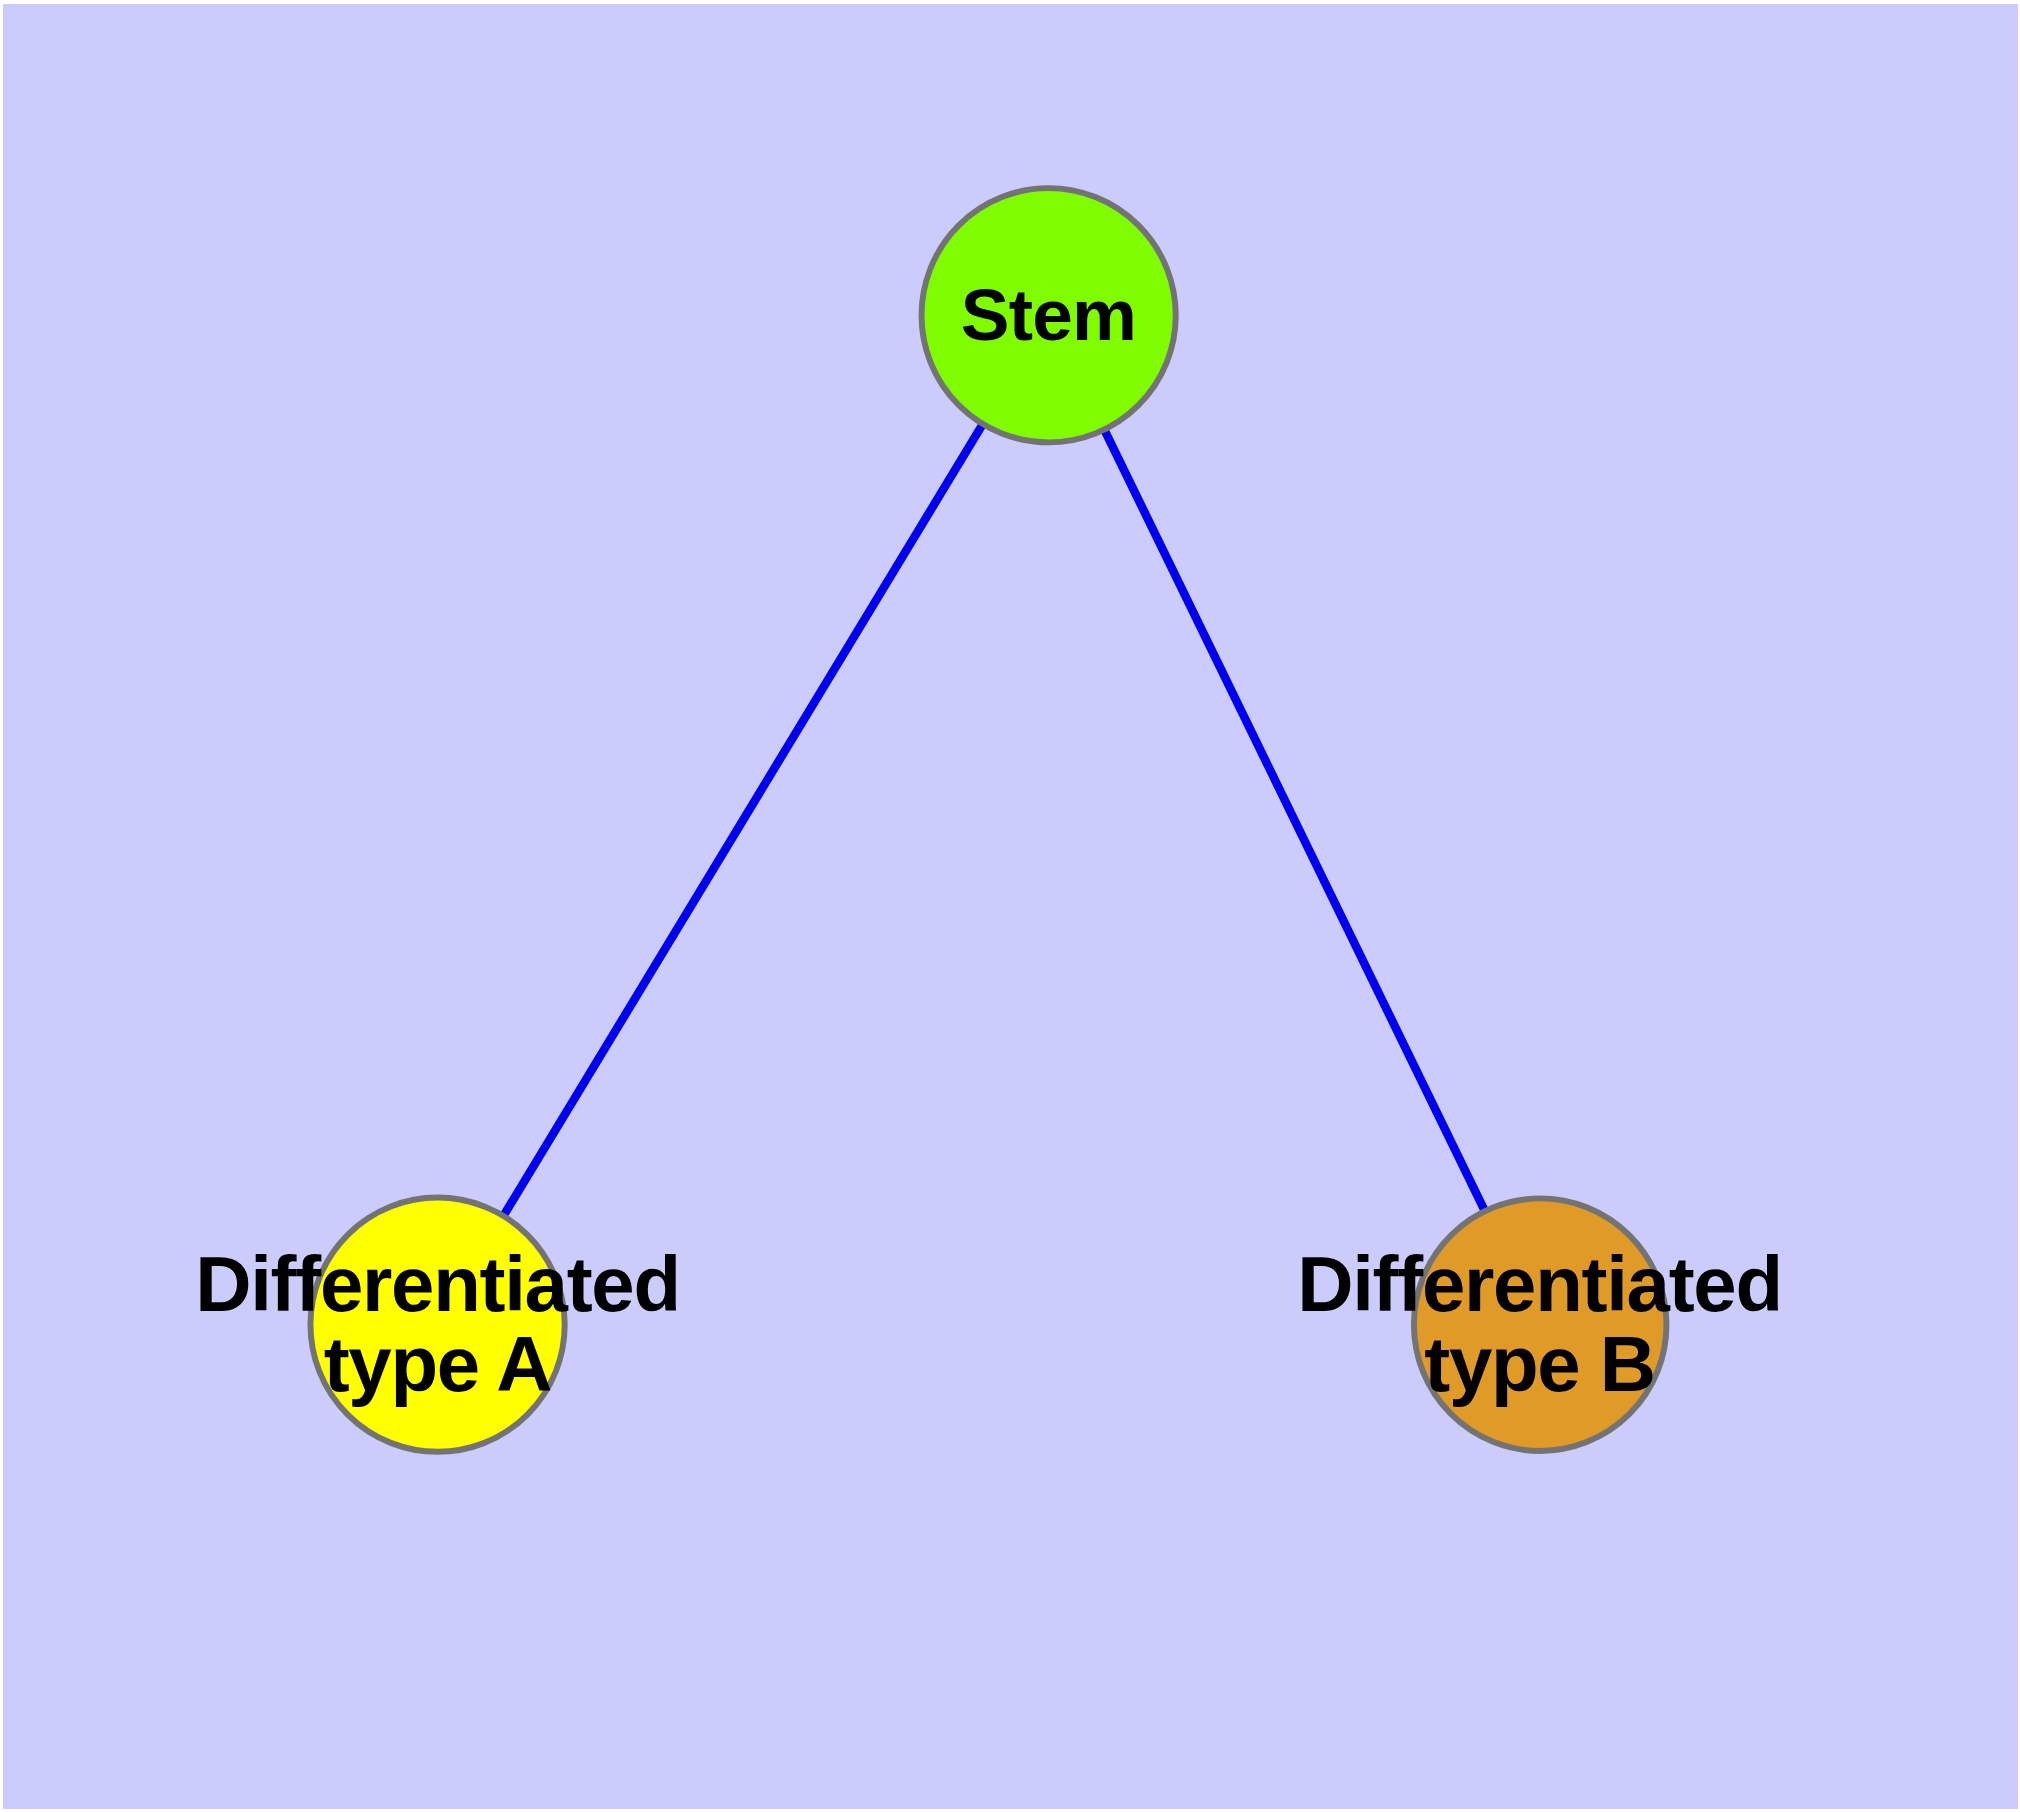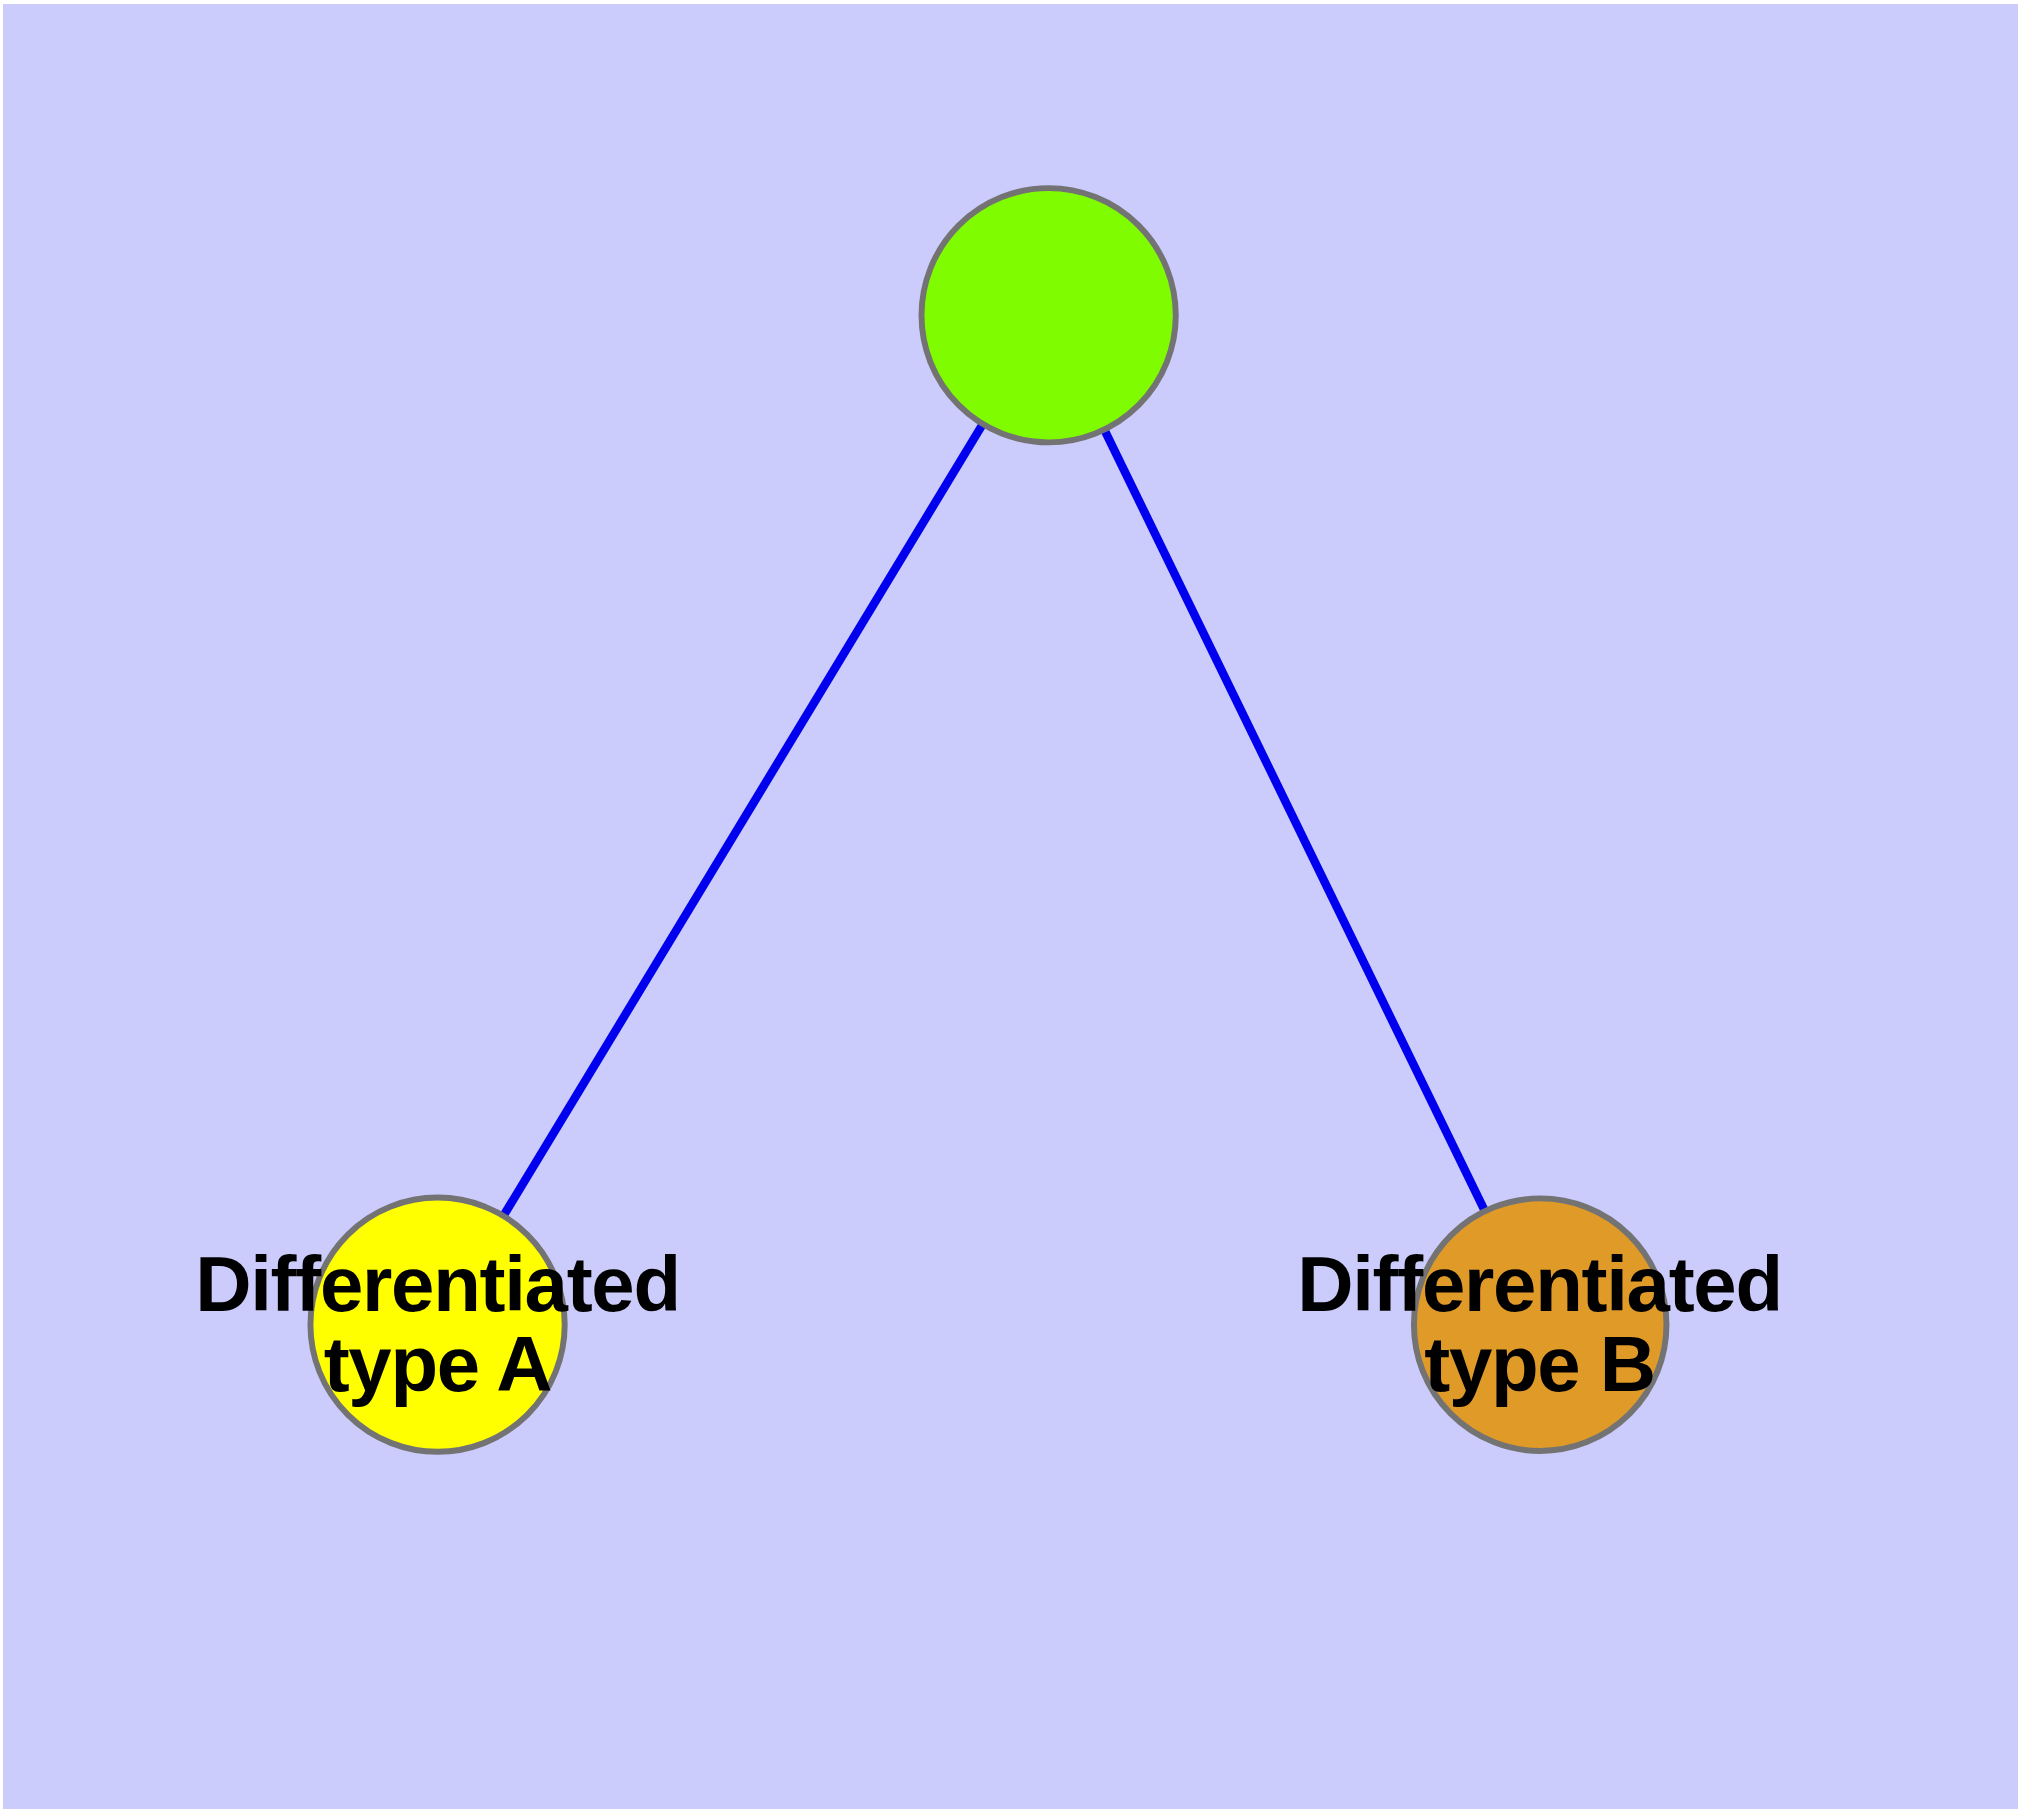--- a/index.html
+++ b/index.html
@@ -65,20 +65,21 @@
       <line id="edge-stem-diff_b" x1="1237" y1="372" x2="1817" y2="1563" stroke="#0000ee" stroke-width="10" stroke-linecap="butt"></line>
     </g>
 
     <g>
       <circle id="node-stem" cx="1237" cy="372" r="150" fill="#80fc00" stroke="#737373" stroke-width="7"></circle>
       <circle id="node-diff_a" cx="516" cy="1563" r="150" fill="#ffff00" stroke="#737373" stroke-width="7"></circle>
       <circle id="node-diff_b" cx="1817" cy="1563" r="149" fill="#e09a28" stroke="#737373" stroke-width="7"></circle>
     </g>
   </svg>
 
+  <div class="node-label label-stem" id="label-stem" style="width: 1017px; left: 540px; top: 278px;">Stem</div>
 
   <div class="node-label label-leaf" id="label-diff_a" style="width: 1017px; left: -71px; top: 1245px;">Differentiated
 type A</div>
 
   <div class="node-label label-leaf" id="label-diff_b" style="width: 1017px; left: 1031px; top: 1245px;">Differentiated
 type B</div>
 
 </div>
 
 

